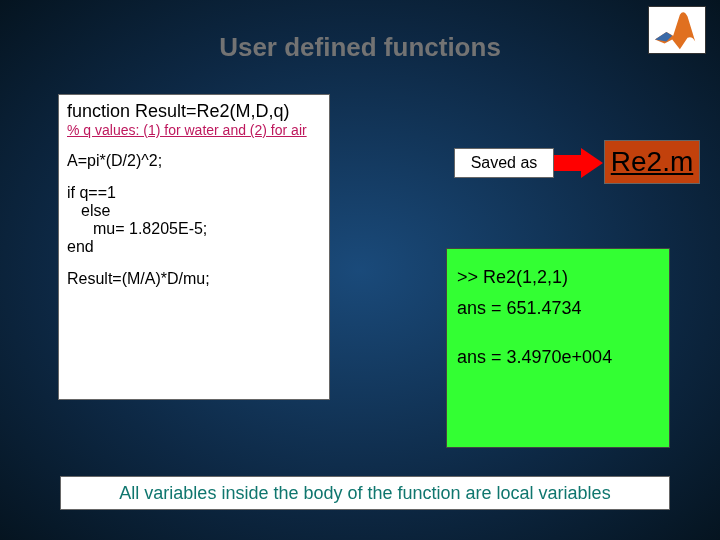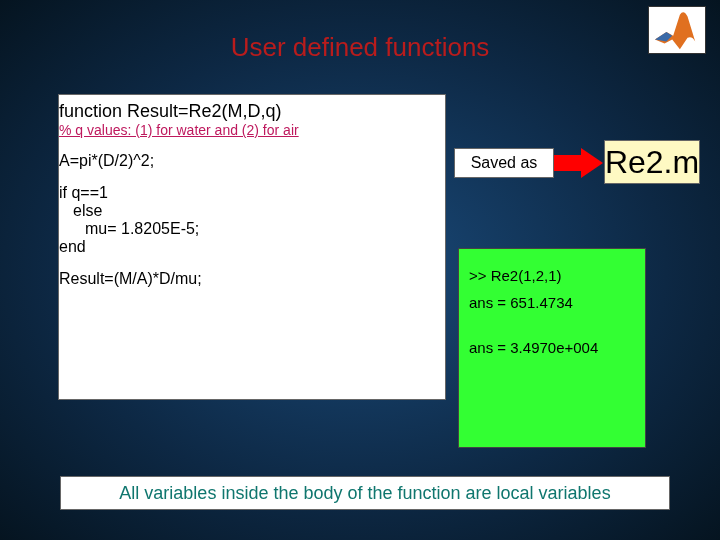--- a/index.html
+++ b/index.html
@@ -20,33 +20,33 @@
     background: #fff;
     border: 1px solid #333;
   }
   .logo svg { width: 100%; height: 100%; }
   .title {
     position: absolute;
     top: 32px;
     left: 0;
     width: 100%;
     text-align: center;
-    color: #b91c1c;
+    color: #737373;
     font-size: 26px;
-    font-weight: normal;
+    font-weight: bold;
   }
   .code-box {
     position: absolute;
     top: 94px;
     left: 58px;
-    width: 388px;
+    width: 272px;
     height: 306px;
     background: #fff;
     border: 1.5px solid #666;
-    padding: 6px 0;
+    padding: 6px 8px;
     color: #000;
     font-size: 16px;
   }
   .code-box .sig { font-size: 18px; }
   .code-box .comment { color: #be185d; font-size: 14px; text-decoration: underline; }
   .code-box .blank { height: 14px; }
   .code-box .ind1 { padding-left: 26px; }
   .code-box .ind2 { padding-left: 14px; }
   .saved-box {
     position: absolute;
@@ -86,39 +86,40 @@
     border-top: 15px solid transparent;
     border-bottom: 15px solid transparent;
     border-left: 22px solid #ff0000;
   }
   .file-box {
     position: absolute;
     top: 140px;
     left: 604px;
     width: 96px;
     height: 44px;
-    background: #fef9c3;
+    background: #c2410c;
     border: 1.5px solid #666;
     color: #000;
-    font-size: 32px;
+    font-size: 28px;
     display: flex;
     align-items: center;
     justify-content: center;
+    text-decoration: underline;
   }
   .green-box {
     position: absolute;
     top: 248px;
-    left: 458px;
-    width: 188px;
+    left: 446px;
+    width: 224px;
     height: 200px;
     background: #33ff33;
     border: 1.5px solid #444;
     padding: 18px 10px;
     color: #000;
-    font-size: 15px;
+    font-size: 18px;
   }
   .green-box .row { margin-bottom: 10px; }
   .green-box .spacer { height: 18px; }
   .bottom-box {
     position: absolute;
     top: 476px;
     left: 60px;
     width: 610px;
     height: 34px;
     background: #fff;

